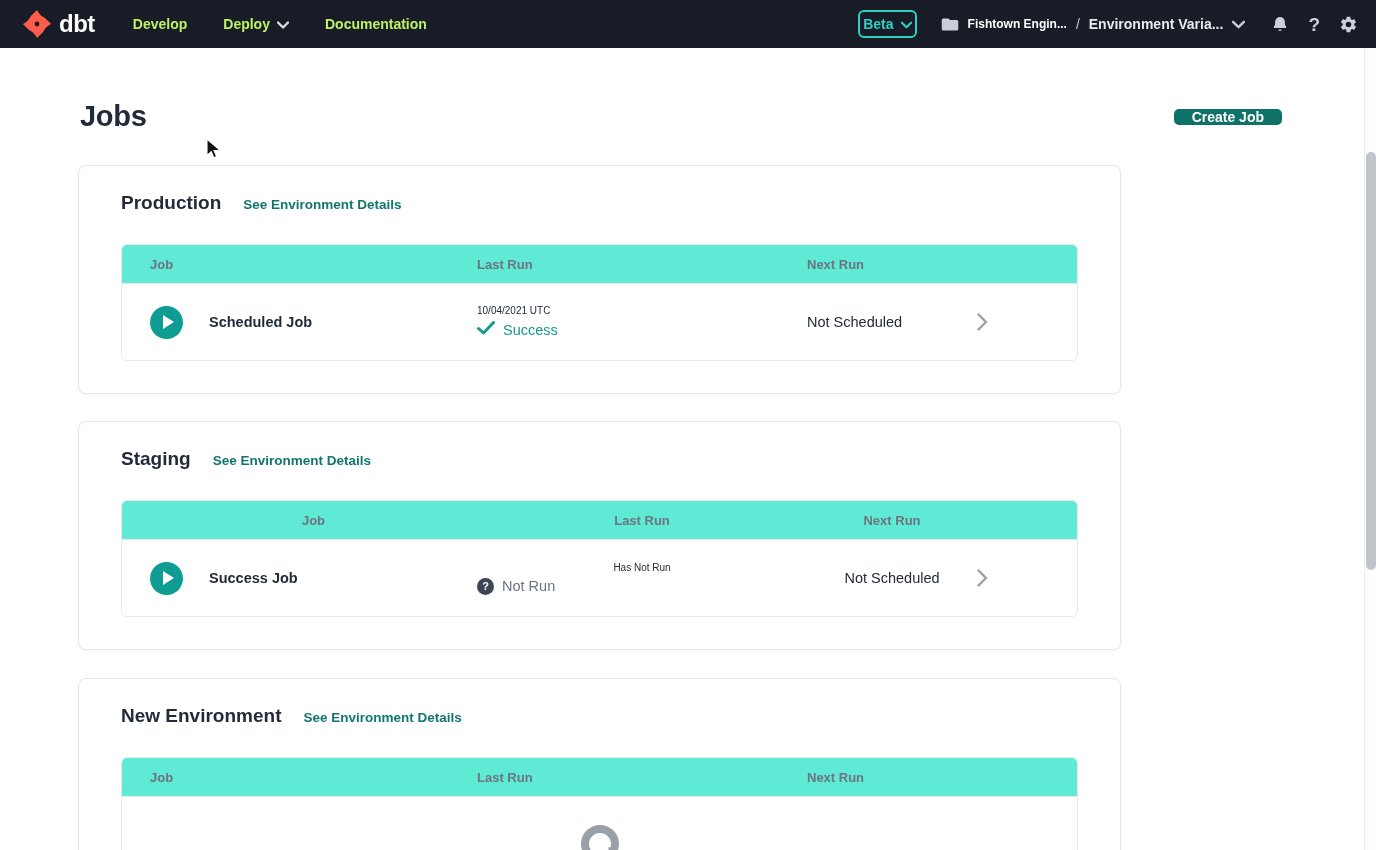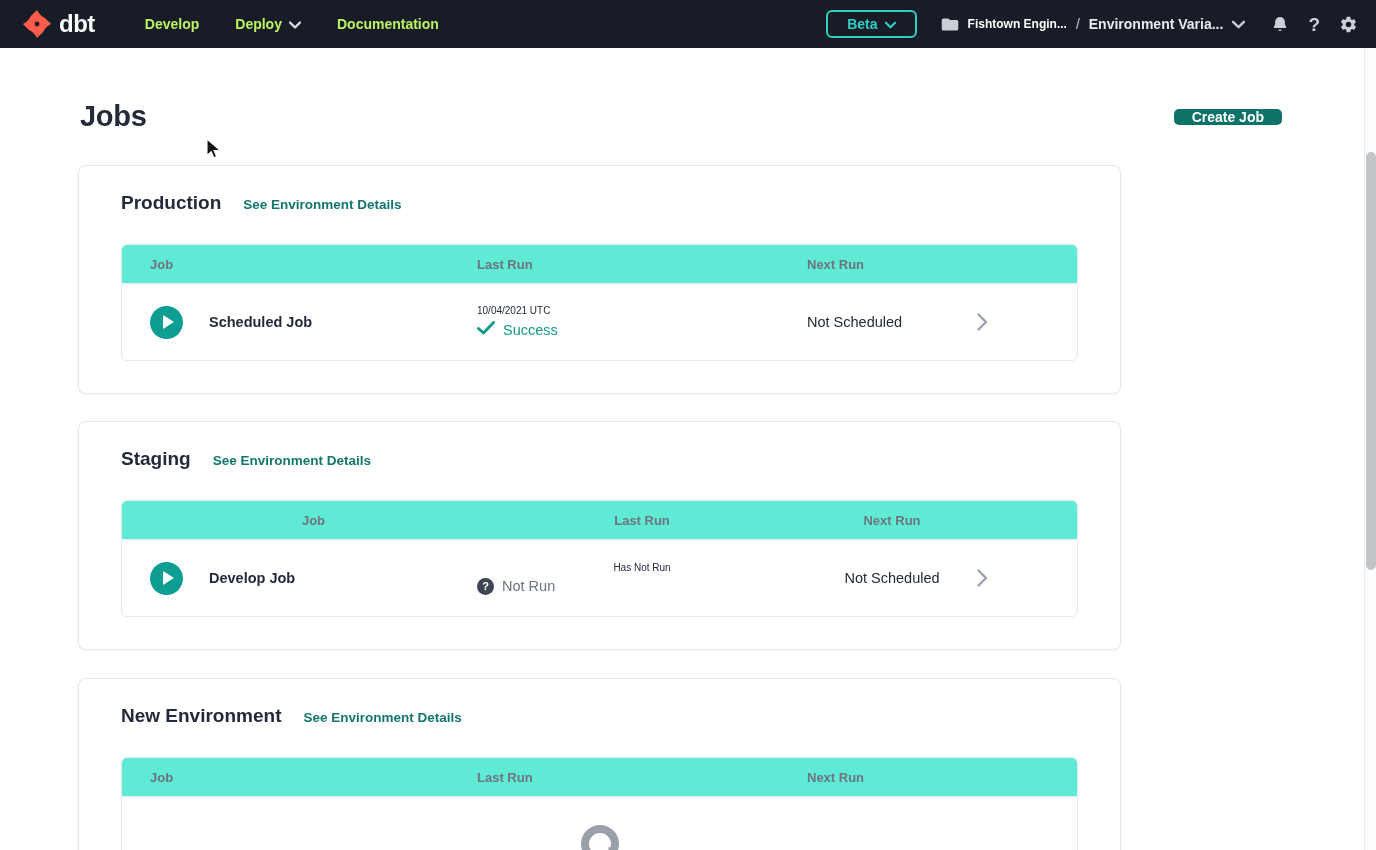--- a/index.html
+++ b/index.html
@@ -3,28 +3,28 @@
 <meta charset="utf-8">
 <style>
   * { margin:0; padding:0; box-sizing:border-box; }
   html,body { width:1376px; height:850px; }
   body { font-family:"Liberation Sans","DejaVu Sans",sans-serif; background:#fff; overflow:hidden; }
   .page { position:relative; width:1376px; height:850px; overflow:hidden; background:#fff; }
 
   
   .navbar { position:absolute; top:0; left:0; width:1376px; height:48px; background:#171C26;
             display:flex; align-items:center; padding:0 18px 0 22px; z-index:30; }
-  .brand { display:flex; align-items:center; gap:7px; margin-right:50px; }
+  .brand { display:flex; align-items:center; gap:7px; margin-right:38px; }
   .brand-mark { width:30px; height:30px; position:relative; }
   .brand-name { color:#fff; font-size:24px; font-weight:bold; letter-spacing:-0.5px; }
   .nav-links { display:flex; align-items:center; gap:36px; }
   .nav-link { color:#bef264; font-size:14px; font-weight:700; display:flex; align-items:center; gap:7px; cursor:pointer; }
   .nav-spacer { flex:1; }
   .beta-pill { display:flex; align-items:center; gap:7px; border:2px solid #2FD0C4; border-radius:6px;
-               padding:4px 19px; color:#2FD0C4; font-size:14px; font-weight:700; margin-right:24px; cursor:pointer; }
+               padding:4px 3px; color:#2FD0C4; font-size:14px; font-weight:700; margin-right:24px; cursor:pointer; }
   .crumbs { display:flex; align-items:center; gap:9px; margin-right:26px; }
   .crumb-account { color:#FFFFFF; font-size:12px; font-weight:700; }
   .crumb-sep { color:#C6CAD2; font-size:14px; }
   .crumb-project { color:#E8EAED; font-size:14px; font-weight:600; }
   .nav-icons { display:flex; align-items:center; gap:19px; }
   .nav-icon { color:#CCD1D9; display:flex; align-items:center; cursor:pointer; }
   .q-glyph { font-size:19px; font-weight:800; color:#CCD1D9; line-height:1; }
   .chev { display:inline-block; }
 
   
@@ -211,21 +211,21 @@
           <span class="th th-job">Job</span>
           <span class="th">Last Run</span>
           <span class="th">Next Run</span>
           <span class="th"></span>
         </div>
         <div class="t-row">
           <div class="cell-job">
             <button class="play-btn">
               <span class="play-tri"></span>
             </button>
-            <span class="job-name">Develop Job</span>
+            <span class="job-name">Success Job</span>
           </div>
           <div>
             <div class="lastrun-line1">Has Not Run</div>
             <div class="status-line">
               <span class="help-circle">?</span>
               <span class="status-muted">Not Run</span>
             </div>
           </div>
           <div class="nextrun">Not Scheduled</div>
           <div class="row-chev">

